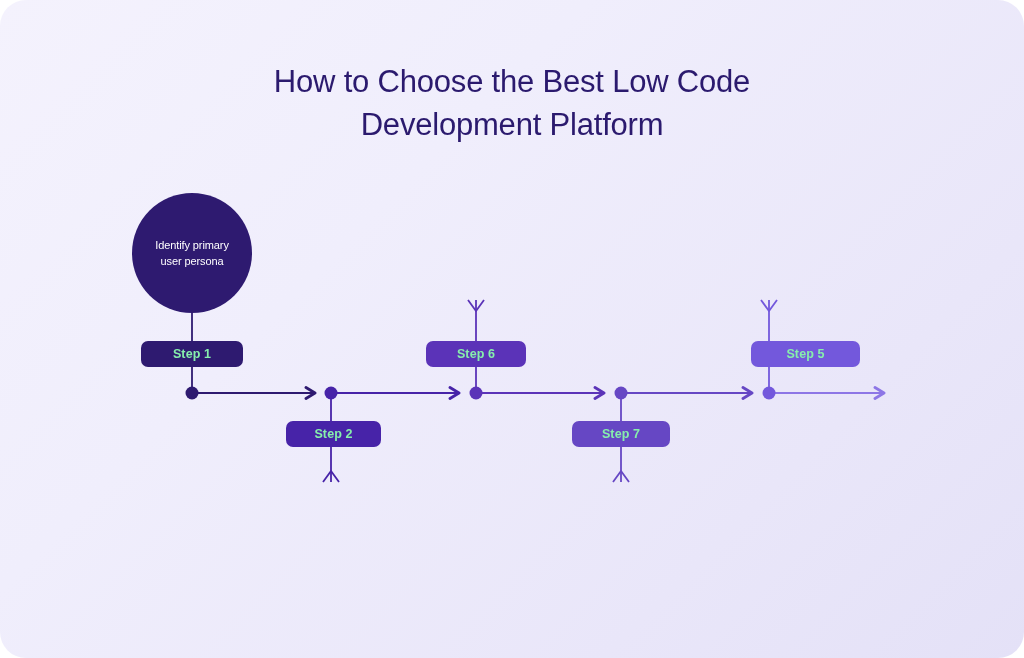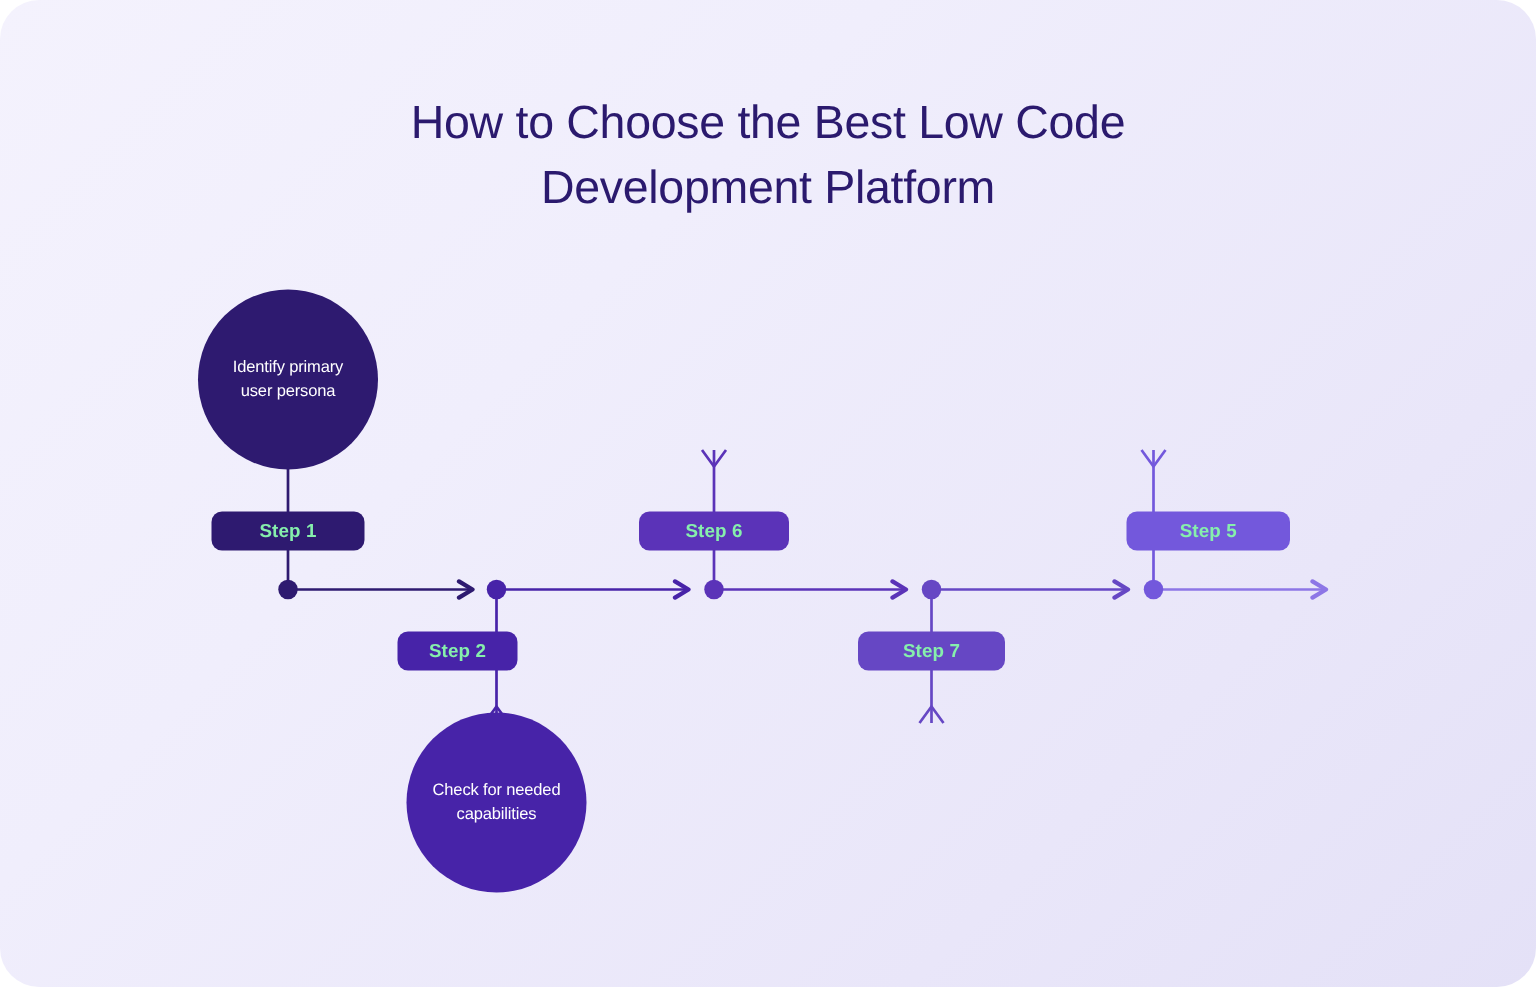--- a/index.html
+++ b/index.html
@@ -106,27 +106,23 @@
       <circle cx="621" cy="393" r="6.5" fill="#6647c4"></circle>
       <circle cx="769" cy="393" r="6.5" fill="#7358dc"></circle>
     </g>
   </svg>
 
   <div class="node" style="left:132px;top:193px;">
     <div class="bub" style="background:#2e1a70;"></div>
     <div class="label">Identify primary user persona</div>
   </div>
 
-  <div class="node" style="left:271px;top:475px;">
-    <div class="bub" style="background:#4723a8;"></div>
-    <div class="label">Check for needed capabilities</div>
-  </div>
 
 
 
 
   <div class="pill" style="left:141px;top:341px;width:102px;background:#2e1a70;">Step 1</div>
-  <div class="pill" style="left:265px;top:421px;width:80px;background:#4723a8;">Step 2</div>
+  <div class="pill" style="left:286px;top:421px;width:95px;background:#4723a8;">Step 2</div>
   <div class="pill" style="left:426px;top:341px;width:100px;background:#5b33b8;">Step 6</div>
   <div class="pill" style="left:572px;top:421px;width:98px;background:#6647c4;">Step 7</div>
   <div class="pill" style="left:720px;top:341px;width:109px;background:#7358dc;margin-left:31px;">Step 5</div>
 
 </div>
 
 </body></html>

